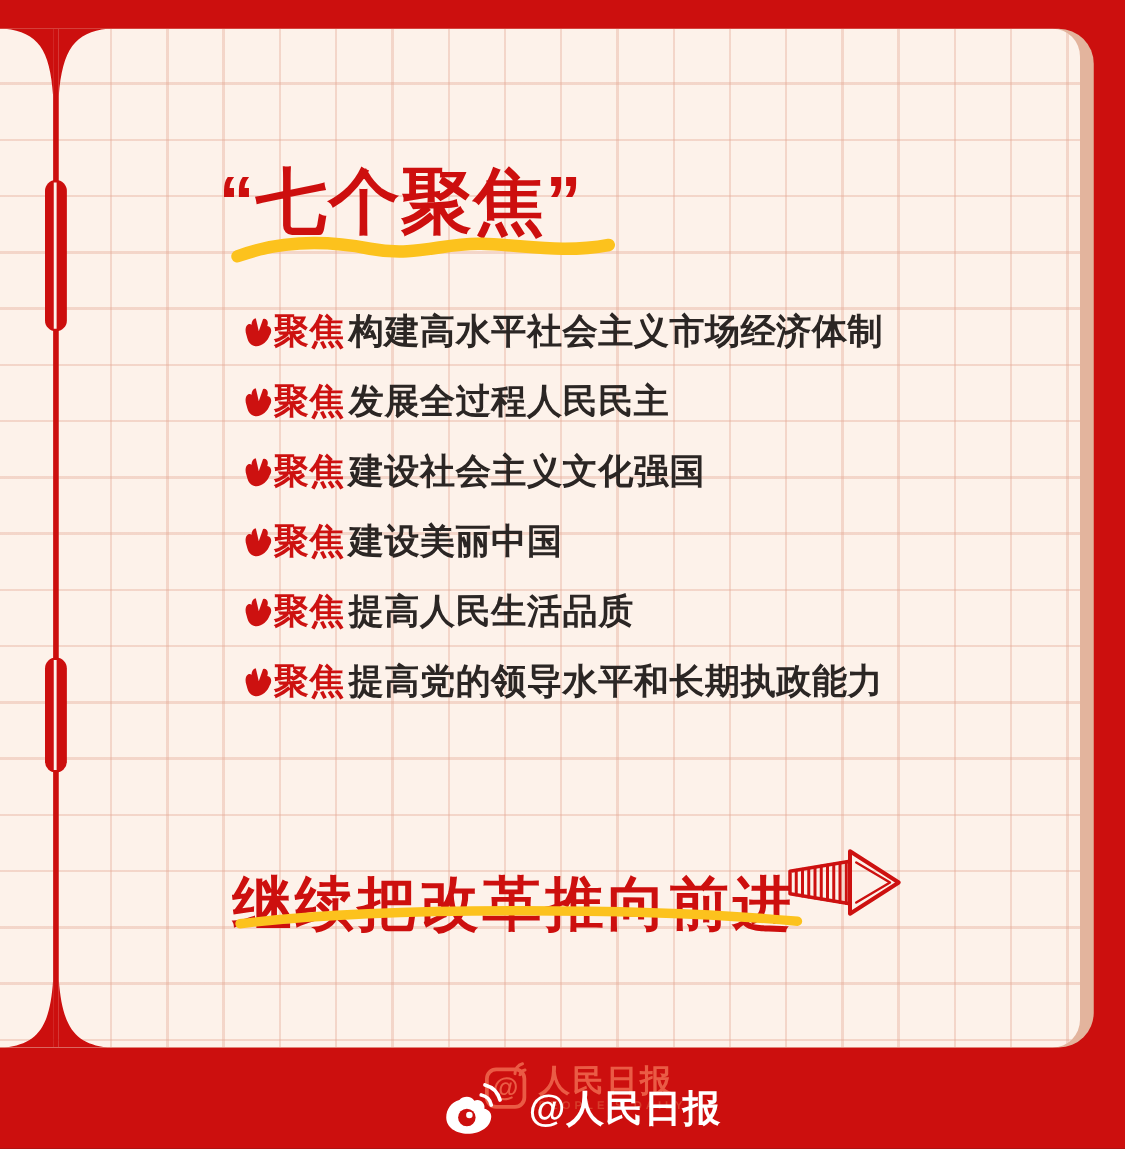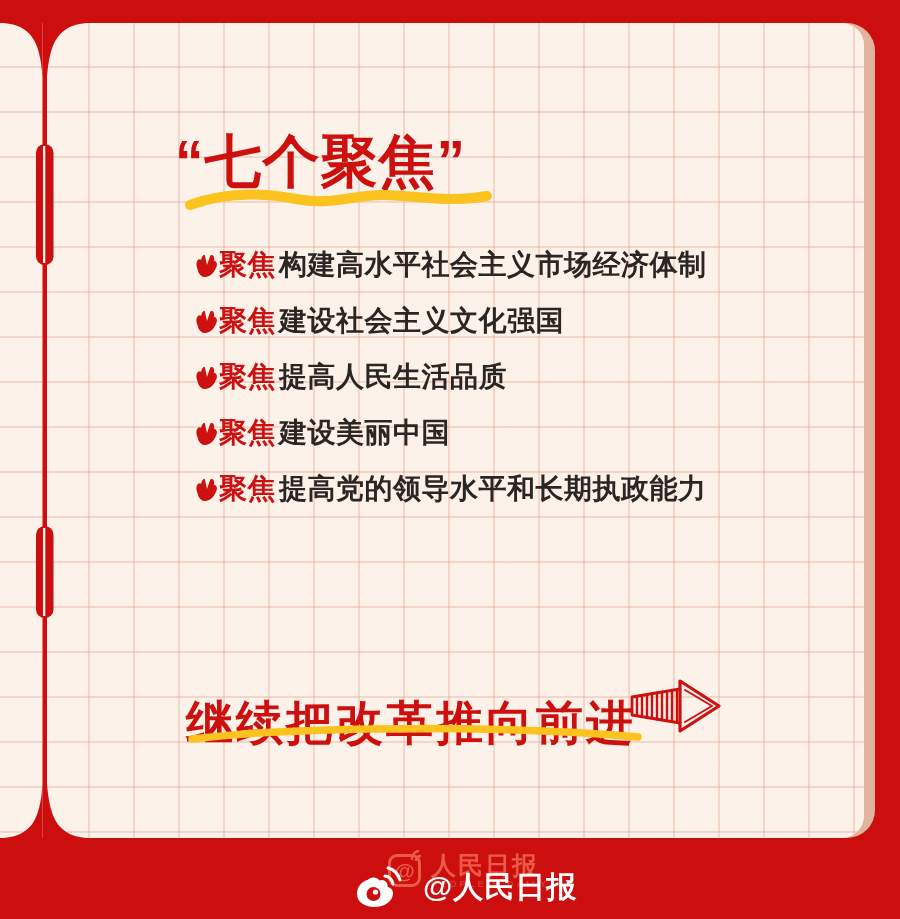--- a/index.html
+++ b/index.html
@@ -93,35 +93,42 @@
           <path fill="#cd1110" d="M3,16 C1,10 4,6 7,8 C7,3 12,1 13,6 C16,1 21,4 19,9 C22,9 23,13 21,16 C19,22 13,26 8,24 C4,22 4,19 3,16 Z"></path>
           <path fill="#fdf2ea" d="M10,2 L12.5,13 L16,3 Z"></path>
         </svg>
       <div class="txt"><span class="prefix">聚焦</span><span>构建高水平社会主义市场经济体制</span></div>
     </div>
     <div class="row">
       <svg class="bullet" width="25" height="30" viewBox="0 0 24 28">
           <path fill="#cd1110" d="M3,16 C1,10 4,6 7,8 C7,3 12,1 13,6 C16,1 21,4 19,9 C22,9 23,13 21,16 C19,22 13,26 8,24 C4,22 4,19 3,16 Z"></path>
           <path fill="#fdf2ea" d="M10,2 L12.5,13 L16,3 Z"></path>
         </svg>
+      <div class="txt"><span class="prefix">聚焦</span><span>发展全过程人民民主</span></div>
+    </div>
+    <div class="row">
+      <svg class="bullet" width="25" height="30" viewBox="0 0 24 28">
+          <path fill="#cd1110" d="M3,16 C1,10 4,6 7,8 C7,3 12,1 13,6 C16,1 21,4 19,9 C22,9 23,13 21,16 C19,22 13,26 8,24 C4,22 4,19 3,16 Z"></path>
+          <path fill="#fdf2ea" d="M10,2 L12.5,13 L16,3 Z"></path>
+        </svg>
       <div class="txt"><span class="prefix">聚焦</span><span>建设社会主义文化强国</span></div>
     </div>
     <div class="row">
       <svg class="bullet" width="25" height="30" viewBox="0 0 24 28">
           <path fill="#cd1110" d="M3,16 C1,10 4,6 7,8 C7,3 12,1 13,6 C16,1 21,4 19,9 C22,9 23,13 21,16 C19,22 13,26 8,24 C4,22 4,19 3,16 Z"></path>
           <path fill="#fdf2ea" d="M10,2 L12.5,13 L16,3 Z"></path>
         </svg>
-      <div class="txt"><span class="prefix">聚焦</span><span>提高人民生活品质</span></div>
+      <div class="txt"><span class="prefix">聚焦</span><span>建设美丽中国</span></div>
     </div>
     <div class="row">
       <svg class="bullet" width="25" height="30" viewBox="0 0 24 28">
           <path fill="#cd1110" d="M3,16 C1,10 4,6 7,8 C7,3 12,1 13,6 C16,1 21,4 19,9 C22,9 23,13 21,16 C19,22 13,26 8,24 C4,22 4,19 3,16 Z"></path>
           <path fill="#fdf2ea" d="M10,2 L12.5,13 L16,3 Z"></path>
         </svg>
-      <div class="txt"><span class="prefix">聚焦</span><span>建设美丽中国</span></div>
+      <div class="txt"><span class="prefix">聚焦</span><span>提高人民生活品质</span></div>
     </div>
     <div class="row">
       <svg class="bullet" width="25" height="30" viewBox="0 0 24 28">
           <path fill="#cd1110" d="M3,16 C1,10 4,6 7,8 C7,3 12,1 13,6 C16,1 21,4 19,9 C22,9 23,13 21,16 C19,22 13,26 8,24 C4,22 4,19 3,16 Z"></path>
           <path fill="#fdf2ea" d="M10,2 L12.5,13 L16,3 Z"></path>
         </svg>
       <div class="txt"><span class="prefix">聚焦</span><span>提高党的领导水平和长期执政能力</span></div>
     </div>
   </div>
 

